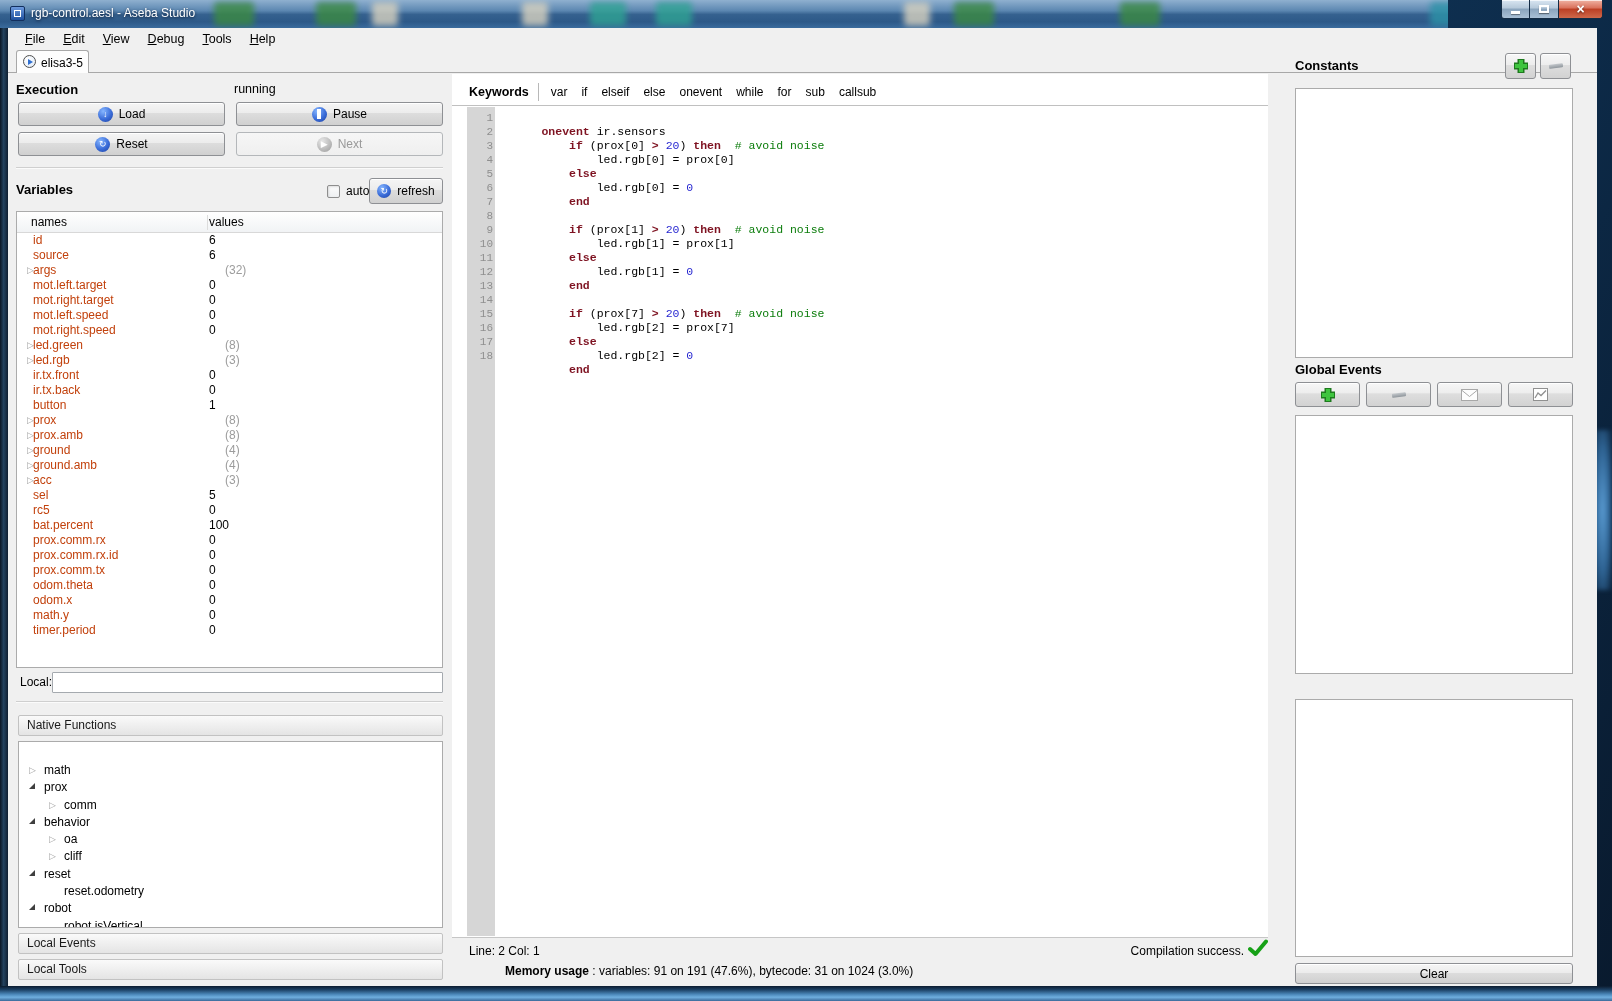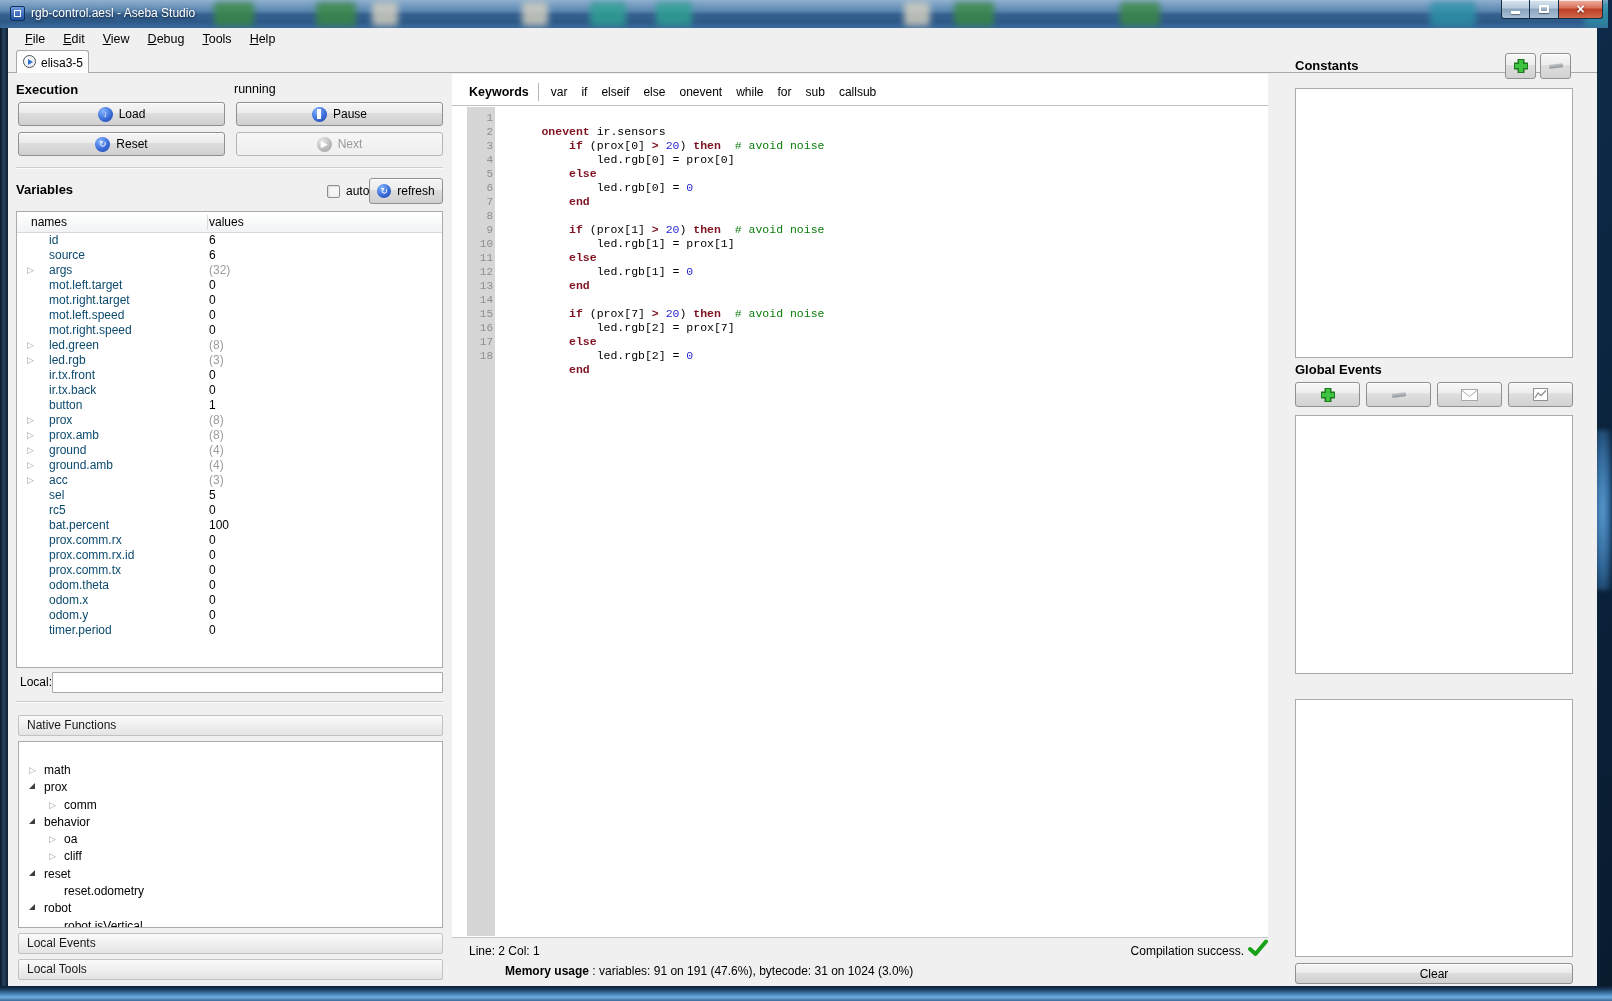--- a/index.html
+++ b/index.html
@@ -2,21 +2,21 @@
 <html style="--kw: #7e1221; --com: #0c7d0c; --num: #2727d1; --accent-green: #2fae2f; --desktop: #123a5f; --titlebar: #35618f;"><head>
 <meta charset="utf-8">
 <style>
   * { margin:0; padding:0; box-sizing:border-box; }
   html,body { width:1612px; height:1001px; overflow:hidden; font-family:"Liberation Sans",sans-serif; }
 
   
   .desktop { position:absolute; inset:0; background:linear-gradient(115deg,#0a1d33 0%,#123a5f 45%,#0d2c4b 75%,#091a2e 100%); }
   .desktop-glow { position:absolute; left:1593px; top:430px; width:19px; height:160px;
     background:radial-gradient(ellipse at center,#5b9dd4 0%,#2f6494 55%,rgba(18,58,95,0) 100%); filter:blur(2px); }
-  .titlebar { position:absolute; left:0; top:0; width:1608px; height:28px; overflow:hidden;
+  .titlebar { position:absolute; left:0; top:0; width:1448px; height:28px; overflow:hidden;
     background:linear-gradient(#8fb0cf 0%,#5c87b1 38%,#35618f 52%,#2d5988 78%,#3a6b9d 100%); }
   .blob { position:absolute; top:2px; height:24px; border-radius:4px; filter:blur(3px); opacity:.8; }
   .title-text { position:absolute; left:31px; top:6px; font-size:12px; color:#fff; text-shadow:0 1px 3px rgba(0,10,30,.8); }
   .app-icon { position:absolute; left:10px; top:6px; width:15px; height:15px; border-radius:2px;
     background:linear-gradient(#6d9ade,#1d4f9e); border:1px solid #122f5e; }
   .app-icon i { position:absolute; left:3px; top:3px; width:7px; height:7px; border:1.5px solid #fff; display:block; }
   .win-buttons { position:absolute; left:1501px; top:0; display:flex; }
   .wbtn { height:19px; border:1px solid #142c45; border-top:none; display:flex; align-items:center; justify-content:center;
     background:linear-gradient(#d9e6f2 0%,#b6c9da 45%,#8aa4bd 50%,#a9c0d6 100%); box-shadow:inset 0 1px 0 rgba(255,255,255,.7); }
   .wbtn.min { width:29px; border-radius:0 0 0 3px; }
@@ -67,23 +67,23 @@
   
   .var-table { position:absolute; left:16px; top:211px; width:427px; height:457px; background:#fff; border:1px solid #ababab; overflow:hidden; }
   .var-header { position:relative; height:21px; background:linear-gradient(#ffffff,#f1f3f5); border-bottom:1px solid #d8d8d8; }
   .var-header .h-names { position:absolute; left:14px; top:3px; font-size:12px;text-align:right; }
   .var-header .h-values { position:absolute; left:192px; top:3px; font-size:12px; }
   .var-header .h-div { position:absolute; left:190px; top:3px; width:1px; height:15px; background:#dcdcdc; }
   .vrow { position:relative; height:15px; font-size:12px; }
   .vrow .tw { position:absolute; left:10px; top:0; width:12px; height:15px; font-size:9px; line-height:15px; color:#9f9f9f; }
   .vrow .tw::before { content:""; }
   .vrow.exp .tw::before { content:"▷"; }
-  .vrow .vname { position:absolute; left:32px; top:0; line-height:15px; color:#0c4a6e; }
+  .vrow .vname { position:absolute; left:16px; top:0; line-height:15px; color:#c2410c; }
   .vrow .vval { position:absolute; left:192px; top:0; line-height:15px; color:#000; }
-  .vrow.dim .vval { color:#9c9c9c; }
+  .vrow.dim .vval { color:#9c9c9c;margin-left:16px; }
 
   
   .nf-box { position:absolute; left:18px; top:741px; width:425px; height:187px; background:#fff; border:1px solid #ababab; padding-top:19px; overflow:hidden; }
   .trow { position:relative; height:17.3px; font-size:12px; }
   .trow .tw { position:absolute; top:3px; width:10px; height:12px; font-size:9px; line-height:12px; color:#a2a2a2; }
   .trow .tl { position:absolute; top:1px; line-height:16px; color:#000; }
   .trow.d0 .tw { left:10px; } .trow.d0 .tl { left:25px; }
   .trow.d1 .tw { left:30px; } .trow.d1 .tl { left:45px; }
   .trow.col .tw::before { content:"▷"; }
   .trow.exp .tw { top:5px; width:0; height:0; border-left:6px solid transparent; border-bottom:6px solid #3f3f3f; }
@@ -329,21 +329,21 @@
         <span class="vname">odom.theta</span>
         <span class="vval">0</span>
       </div>
       <div class="vrow">
         <span class="tw"></span>
         <span class="vname">odom.x</span>
         <span class="vval">0</span>
       </div>
       <div class="vrow">
         <span class="tw"></span>
-        <span class="vname">odom.y</span>
+        <span class="vname">math.y</span>
         <span class="vval">0</span>
       </div>
       <div class="vrow">
         <span class="tw"></span>
         <span class="vname">timer.period</span>
         <span class="vval">0</span>
       </div>
     </div>
 </div>
 

